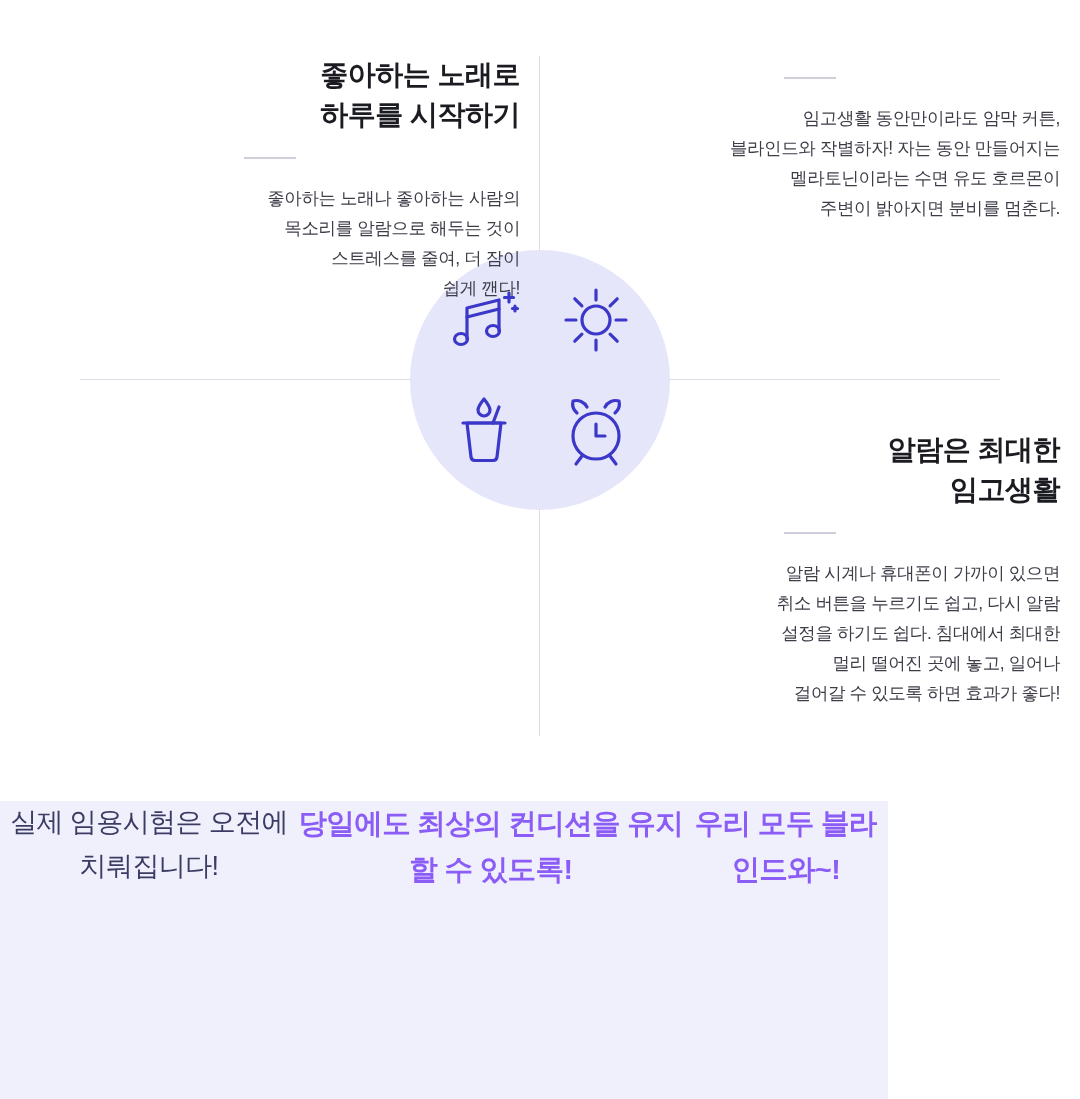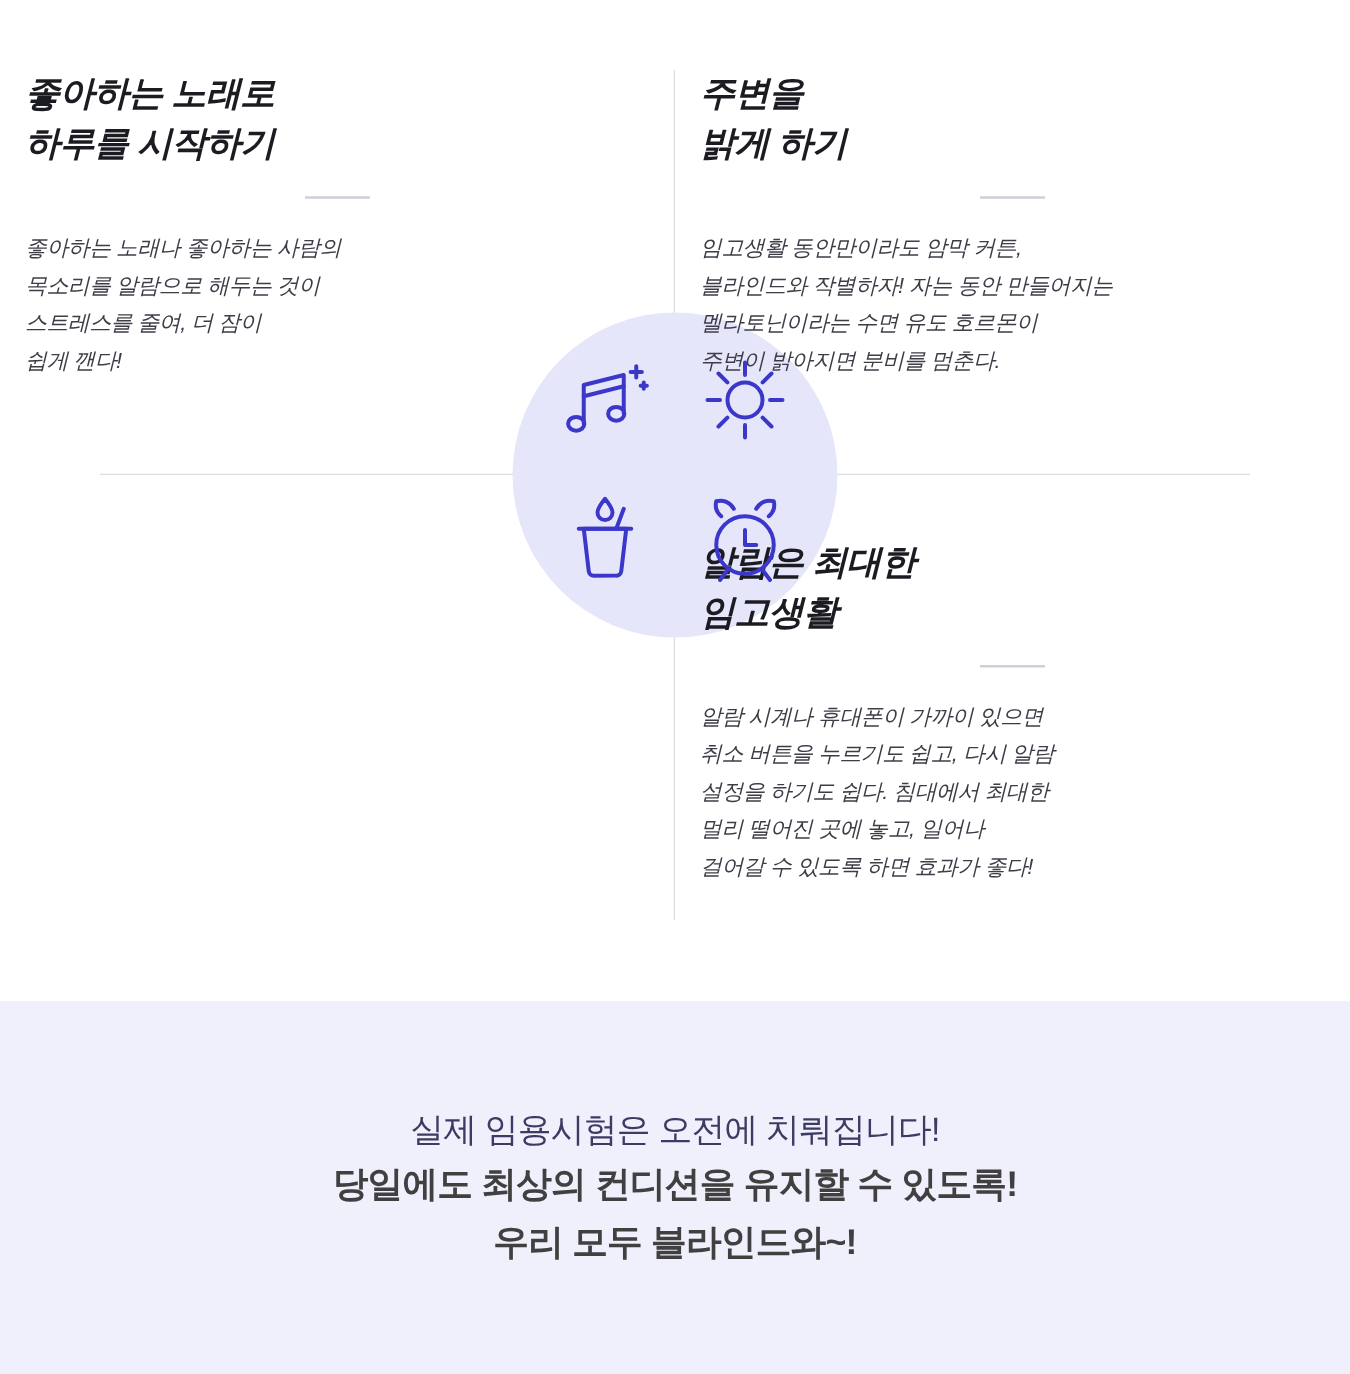--- a/index.html
+++ b/index.html
@@ -36,22 +36,21 @@
     left: 80px;
     top: 379px;
     width: 920px;
     height: 1px;
     background: #dcdce4;
   }
 
   .quad {
     position: absolute;
     width: 500px;
-    text-align: left;
-    font-style: italic;
+    text-align: right;
   }
   .quad-tl { left: 20px;  top: 55px;  }
   .quad-tr { left: 560px; top: 55px;  }
   .quad-bl { left: 20px;  top: 430px; }
   .quad-br { left: 560px; top: 430px; }
 
   .q-title {
     font-size: 28px;
     font-weight: bold;
     color: #1b1b22;
@@ -96,39 +95,39 @@
   .icon-sun   { left: 536px; top: 260px; }
   .icon-water { left: 424px; top: 372px; }
   .icon-alarm { left: 536px; top: 372px; }
   .icon-cell svg { display: block; }
 
   
   .footer {
     position: absolute;
     left: 0;
     top: 801px;
-    width: 1080px;
+    width: 888px;
     height: 298px;
     background: #f0f0fd;
     display: flex;
-    flex-direction: column;
-    align-items: center;
+    flex-direction: row;
+    align-items: flex-start;
     justify-content: center;
   }
   .footer-line {
     font-size: 27px;
     color: #3b3b63;
     line-height: 1.62;
     letter-spacing: -0.6px;
     text-align: center;
   }
   .footer-line.bold {
     font-weight: bold;
     font-size: 28.5px;
-    color: #404040;
+    color: #8b5cf6;
     line-height: 1.6;
   }
 </style>
 </head>
 <body>
 
 <div class="page">
 
   <div class="grid">
 
@@ -141,22 +140,20 @@
       <div class="q-title">좋아하는 노래로
 하루를 시작하기</div>
       <div class="q-rule"></div>
       <div class="q-body">좋아하는 노래나 좋아하는 사람의
 목소리를 알람으로 해두는 것이
 스트레스를 줄여, 더 잠이
 쉽게 깬다!</div>
     </div>
 
     <div class="quad quad-tr">
-      <div class="q-title">주변을
-밝게 하기</div>
       <div class="q-rule"></div>
       <div class="q-body">임고생활 동안만이라도 암막 커튼,
 블라인드와 작별하자! 자는 동안 만들어지는
 멜라토닌이라는 수면 유도 호르몬이
 주변이 밝아지면 분비를 멈춘다.</div>
     </div>
 
 
     <div class="quad quad-br">
       <div class="q-title">알람은 최대한

